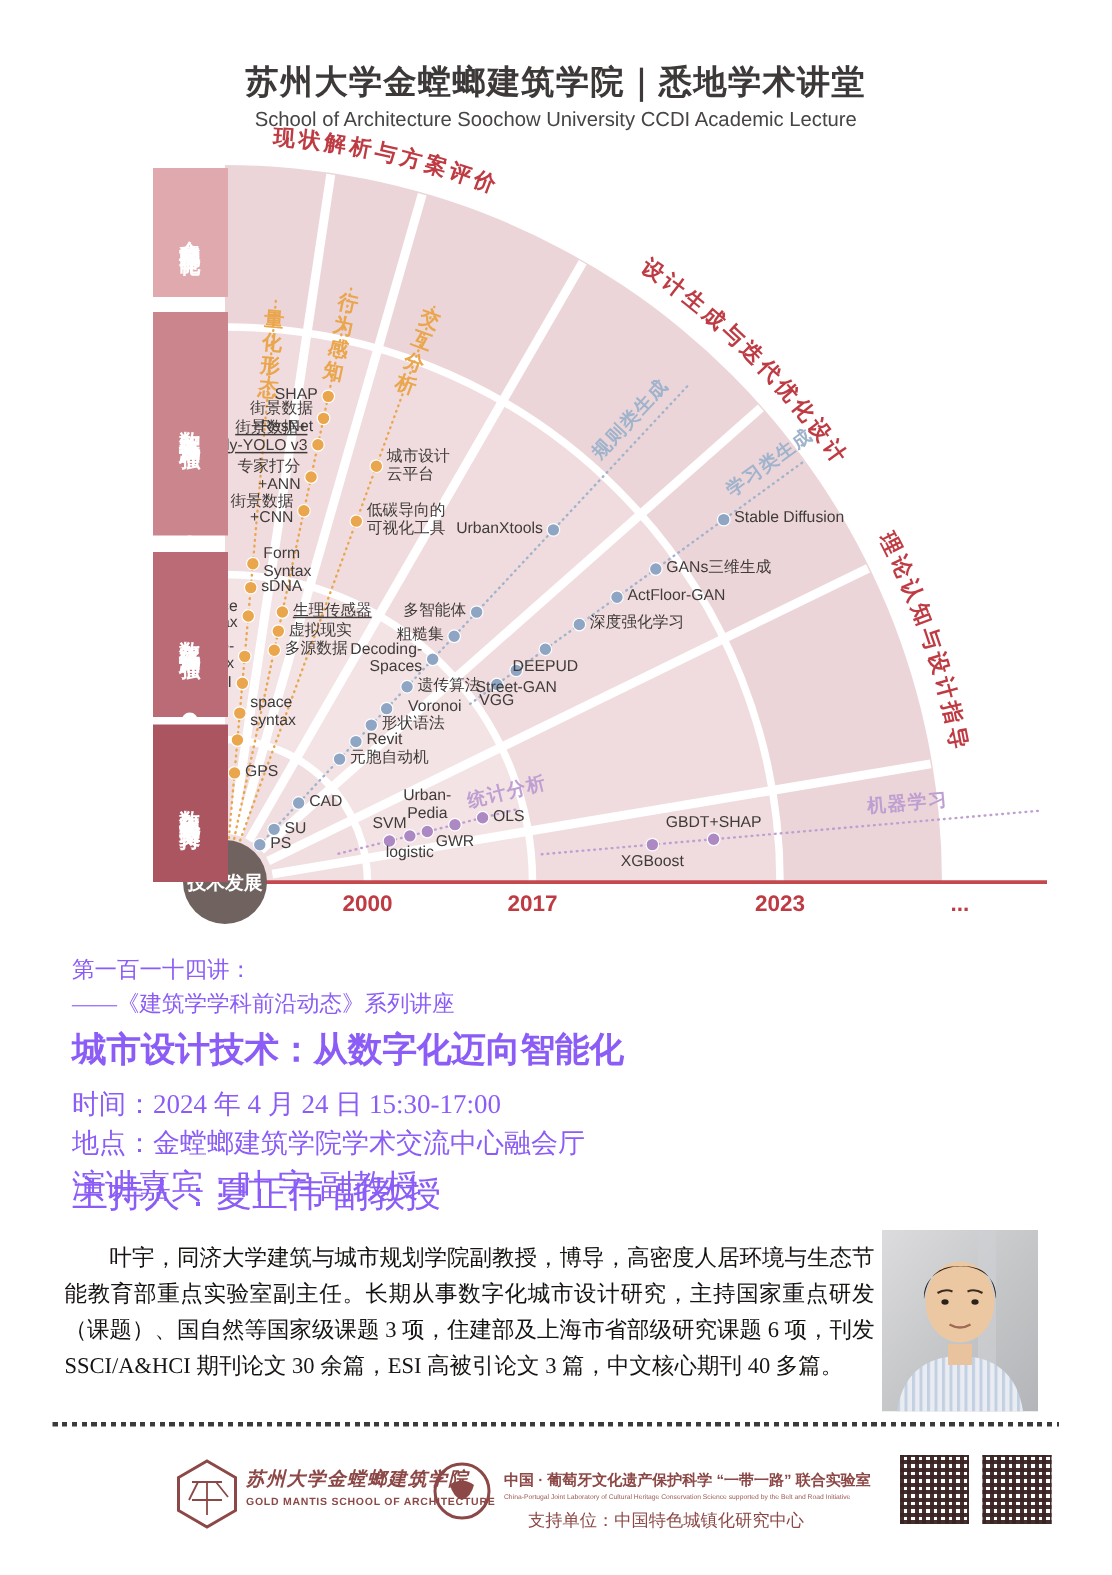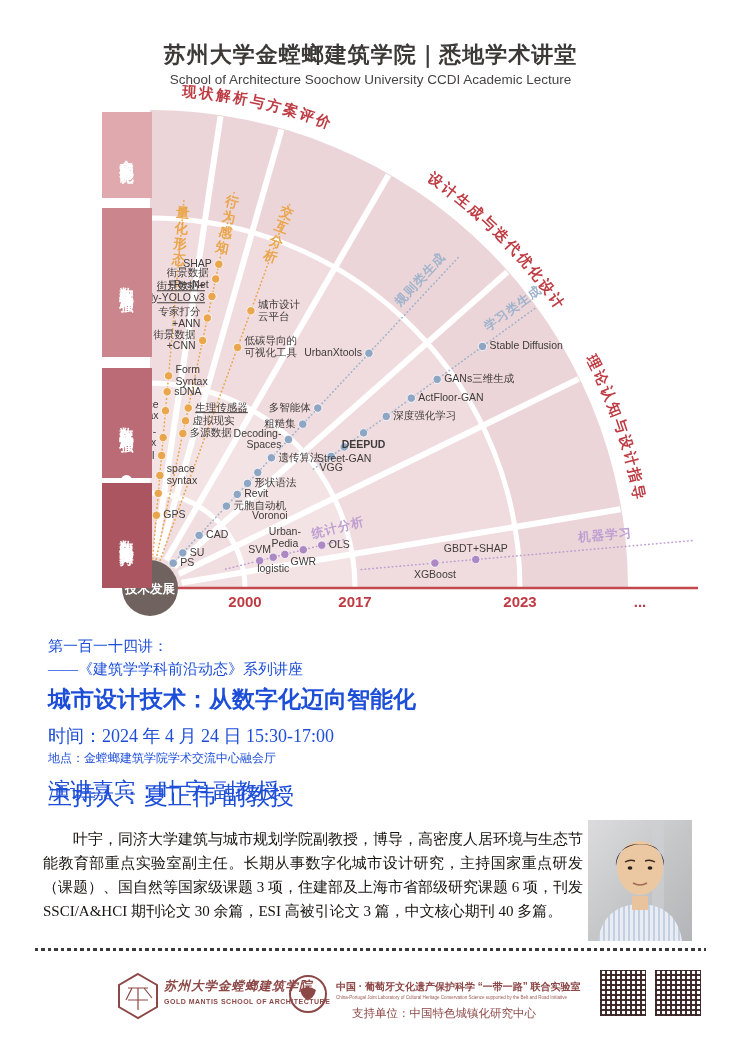--- a/index.html
+++ b/index.html
@@ -17,26 +17,26 @@
   .plab{position:absolute;font-size:10.5px;line-height:1.12;color:#3f3b3a;white-space:pre-line;}
   .plab.right{transform:translate(7px,-50%);text-align:left;}
   .plab.left{transform:translate(calc(-100% - 7px),-50%);text-align:right;}
   .plab.above{transform:translate(-50%,calc(-100% - 5px));text-align:center;}
   .plab.below{transform:translate(-50%,6px);text-align:center;}
   .era-bar{position:absolute;left:102px;width:50px;display:flex;align-items:center;justify-content:center;}
   .era-bar span{writing-mode:vertical-rl;text-orientation:upright;color:#fff;font-weight:bold;
                 font-size:14px;letter-spacing:2px;}
   .junction-dot{position:absolute;left:121px;width:11px;height:11px;border-radius:50%;background:#fff;}
   
-  .lec{position:absolute;left:48px;font-family:"Liberation Serif",serif;color:#1d4ed8;}
+  .lec{position:absolute;left:48px;font-family:"Liberation Serif",serif;color:#8b5cf6;}
   #series-no{top:637px;font-size:15px;}
   #series-name{top:660px;font-size:15px;}
   #lec-title{top:684px;font-size:23px;font-weight:bold;}
   #lec-time{top:724px;font-size:18px;}
-  #lec-loc{top:750px;font-size:12px;}
+  #lec-loc{top:750px;font-size:18px;}
   #lec-speaker{top:776px;font-size:22px;}
   #lec-host{top:780px;font-size:24px;}
   #bio{position:absolute;left:43px;top:827px;width:540px;font-family:"Liberation Serif",serif;
        font-size:15px;line-height:1.6;color:#161311;text-align:justify;text-indent:2em;}
   .photo{position:absolute;left:588px;top:820px;width:104px;height:121px;}
   
   .sep{position:absolute;left:35px;top:948px;width:671px;height:3px;
        background:repeating-linear-gradient(90deg,#3b3b3b 0 3.5px,transparent 3.5px 6.5px);}
   .footer{position:absolute;left:0;top:960px;width:741px;height:85px;}
   .school-logo{position:absolute;left:116px;top:12px;}
@@ -185,30 +185,30 @@
         <div class="plab right" style="left: 237.557px; top: 347.439px;">低碳导向的
 可视化工具</div>
         <div class="plab right" style="left: 250.896px; top: 310.791px;">城市设计
 云平台</div>
         <div class="plab right" style="left: 173.188px; top: 563.134px;">PS</div>
         <div class="plab right" style="left: 182.736px; top: 552.895px;">SU</div>
         <div class="plab right" style="left: 199.104px; top: 535.343px;">CAD</div>
         <div class="plab right" style="left: 226.384px; top: 506.088px;">元胞自动机</div>
         <div class="plab right" style="left: 237.296px; top: 494.387px;">Revit</div>
         <div class="plab right" style="left: 247.526px; top: 483.416px;">形状语法</div>
-        <div class="plab right" style="left: 245px; top: 472.446px; margin-top: 44px;">Voronoi</div>
+        <div class="plab right" style="left: 265px; top: 472.446px;">Voronoi</div>
         <div class="plab right" style="left: 271.396px; top: 457.819px;">遗传算法</div>
         <div class="plab left" style="left: 288.446px; top: 439.535px;">Decoding-
 Spaces</div>
         <div class="plab left" style="left: 302.768px; top: 424.177px;">粗糙集</div>
         <div class="plab left" style="left: 317.772px; top: 408.087px;">多智能体</div>
         <div class="plab left" style="left: 368.921px; top: 353.235px;">UrbanXtools</div>
         <div class="plab below" style="left: 331.22px; top: 456.336px;">VGG</div>
         <div class="plab below" style="left: 344.164px; top: 446.932px;">Street-GAN</div>
-        <div class="plab below" style="left: 363.58px; top: 432.825px; font-weight: bold;">DEEPUD</div>
+        <div class="plab below" style="left: 363.58px; top: 432.825px;">DEEPUD</div>
         <div class="plab right" style="left: 386.233px; top: 416.367px;">深度强化学习</div>
         <div class="plab right" style="left: 411.312px; top: 398.145px;">ActFloor-GAN</div>
         <div class="plab right" style="left: 437.201px; top: 379.336px;">GANs三维生成</div>
         <div class="plab right" style="left: 482.506px; top: 346.42px;">Stable Diffusion</div>
         <div class="plab above" style="left: 259.643px; top: 560.663px;">SVM</div>
         <div class="plab below" style="left: 273.228px; top: 557.276px;">logistic</div>
         <div class="plab above" style="left: 284.871px; top: 554.373px;">Urban-
 Pedia</div>
         <div class="plab below" style="left: 303.307px; top: 549.776px;">GWR</div>
         <div class="plab right" style="left: 321.742px; top: 545.18px;">OLS</div>

